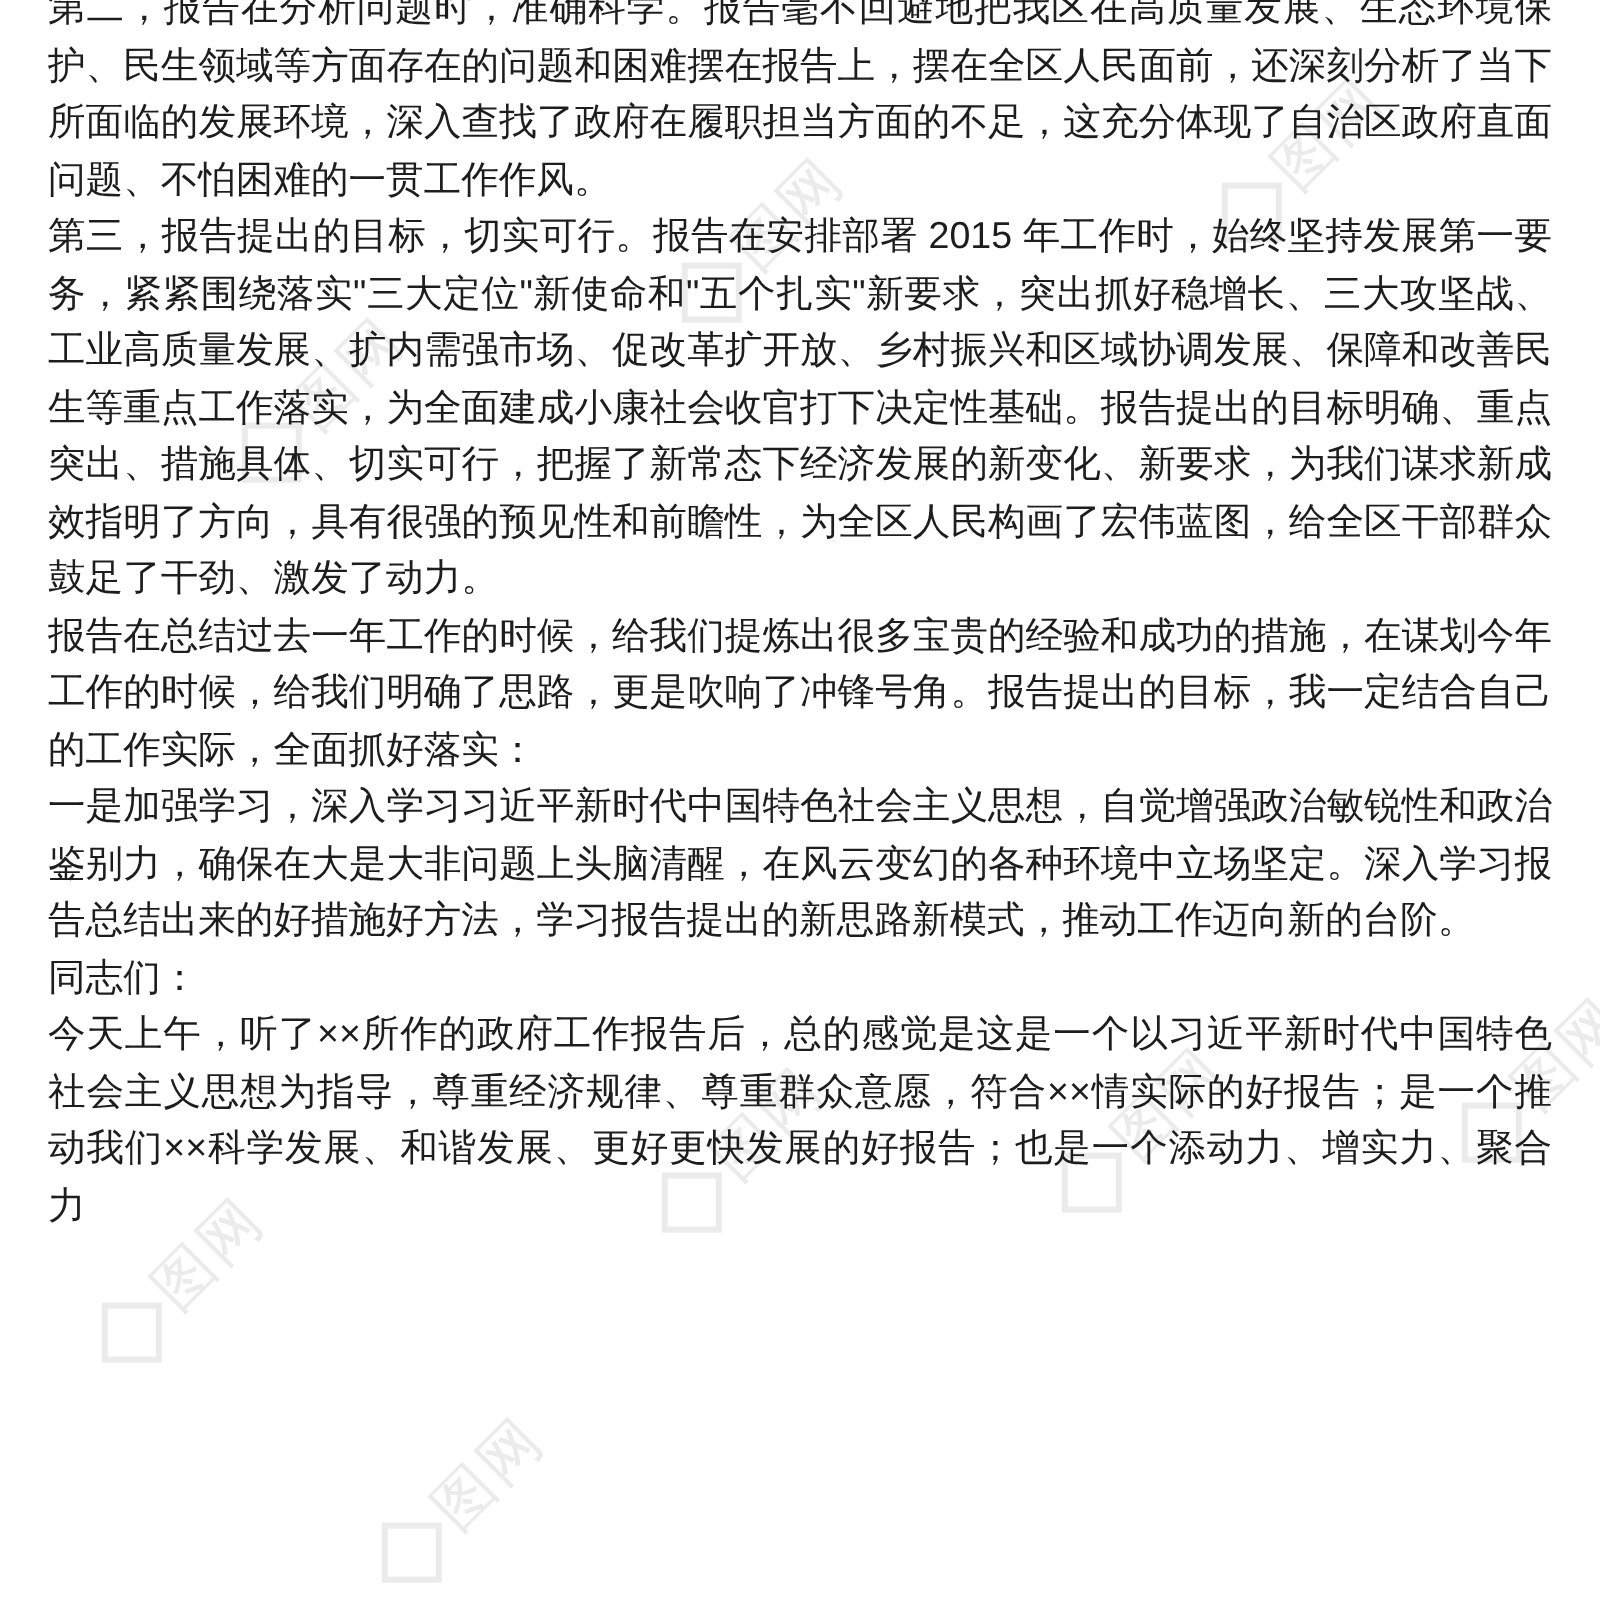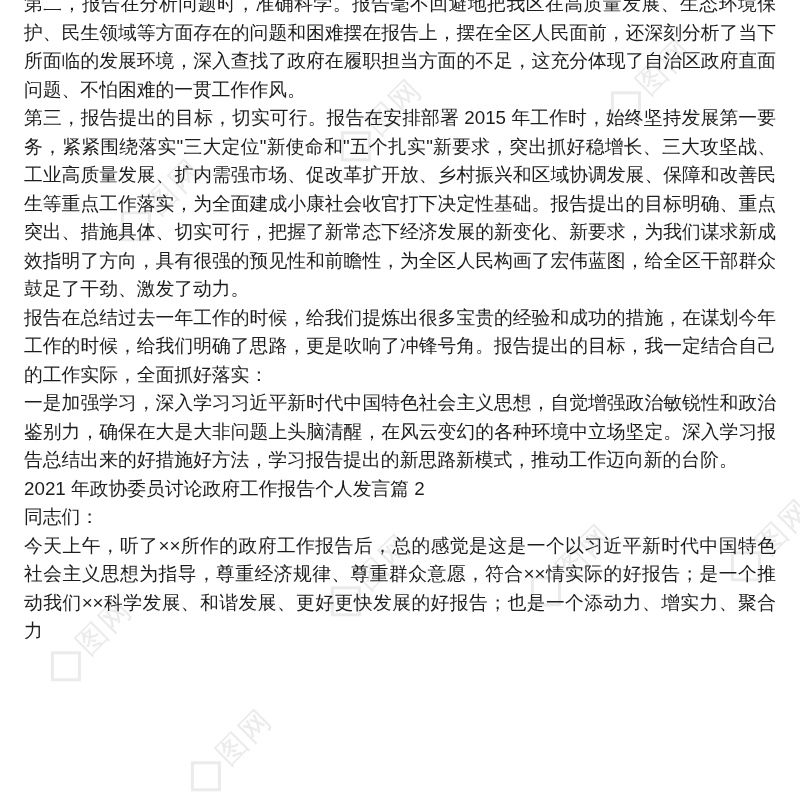--- a/index.html
+++ b/index.html
@@ -105,18 +105,17 @@
       <span class="wm-text">图网</span>
     </div>
   </div>
 
   <div class="doc">
 
   <p class="para">第二，报告在分析问题时，准确科学。报告毫不回避地把我区在高质量发展、生态环境保护、民生领域等方面存在的问题和困难摆在报告上，摆在全区人民面前，还深刻分析了当下所面临的发展环境，深入查找了政府在履职担当方面的不足，这充分体现了自治区政府直面问题、不怕困难的一贯工作作风。</p>
       <p class="para">第三，报告提出的目标，切实可行。报告在安排部署 2015 年工作时，始终坚持发展第一要务，紧紧围绕落实"三大定位"新使命和"五个扎实"新要求，突出抓好稳增长、三大攻坚战、工业高质量发展、扩内需强市场、促改革扩开放、乡村振兴和区域协调发展、保障和改善民生等重点工作落实，为全面建成小康社会收官打下决定性基础。报告提出的目标明确、重点突出、措施具体、切实可行，把握了新常态下经济发展的新变化、新要求，为我们谋求新成效指明了方向，具有很强的预见性和前瞻性，为全区人民构画了宏伟蓝图，给全区干部群众鼓足了干劲、激发了动力。</p>
       <p class="para">报告在总结过去一年工作的时候，给我们提炼出很多宝贵的经验和成功的措施，在谋划今年工作的时候，给我们明确了思路，更是吹响了冲锋号角。报告提出的目标，我一定结合自己的工作实际，全面抓好落实：</p>
       <p class="para">一是加强学习，深入学习习近平新时代中国特色社会主义思想，自觉增强政治敏锐性和政治鉴别力，确保在大是大非问题上头脑清醒，在风云变幻的各种环境中立场坚定。深入学习报告总结出来的好措施好方法，学习报告提出的新思路新模式，推动工作迈向新的台阶。</p>
-      <p class="para">2021 年政协委员讨论政府工作报告个人发言篇 2</p>
       <p class="para">同志们：</p>
       <p class="para">今天上午，听了××所作的政府工作报告后，总的感觉是这是一个以习近平新时代中国特色社会主义思想为指导，尊重经济规律、尊重群众意愿，符合××情实际的好报告；是一个推动我们××科学发展、和谐发展、更好更快发展的好报告；也是一个添动力、增实力、聚合力</p>
     </div>
 
 </div>
 
 </body></html>

